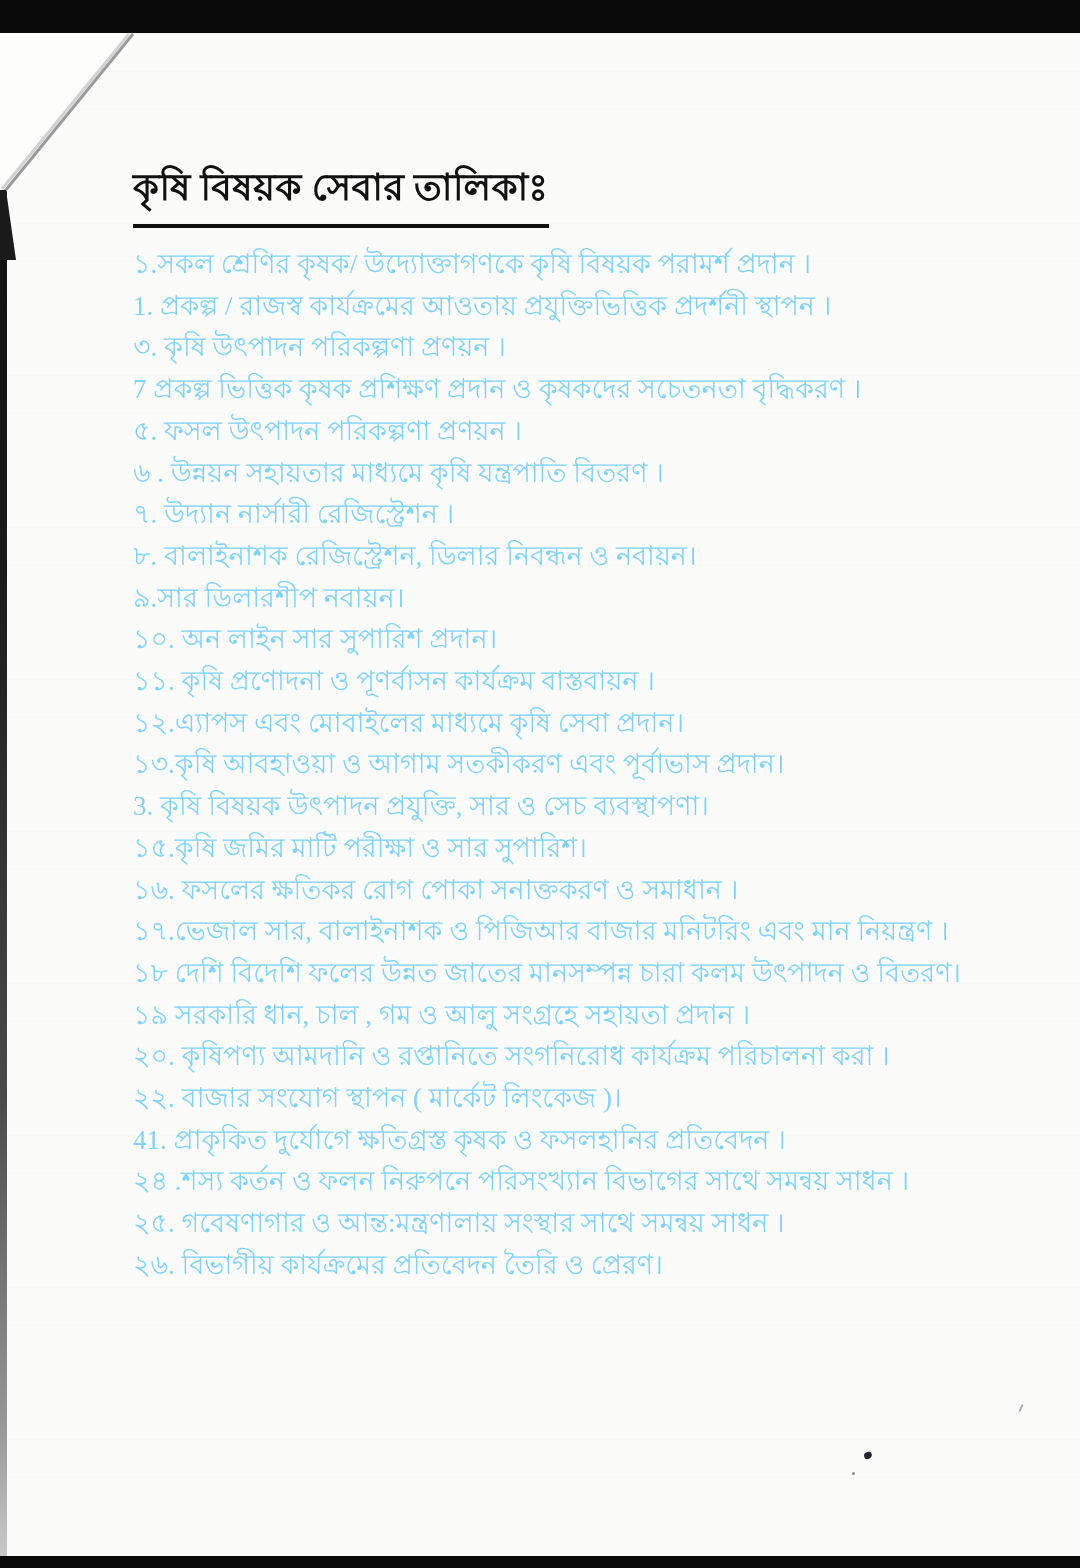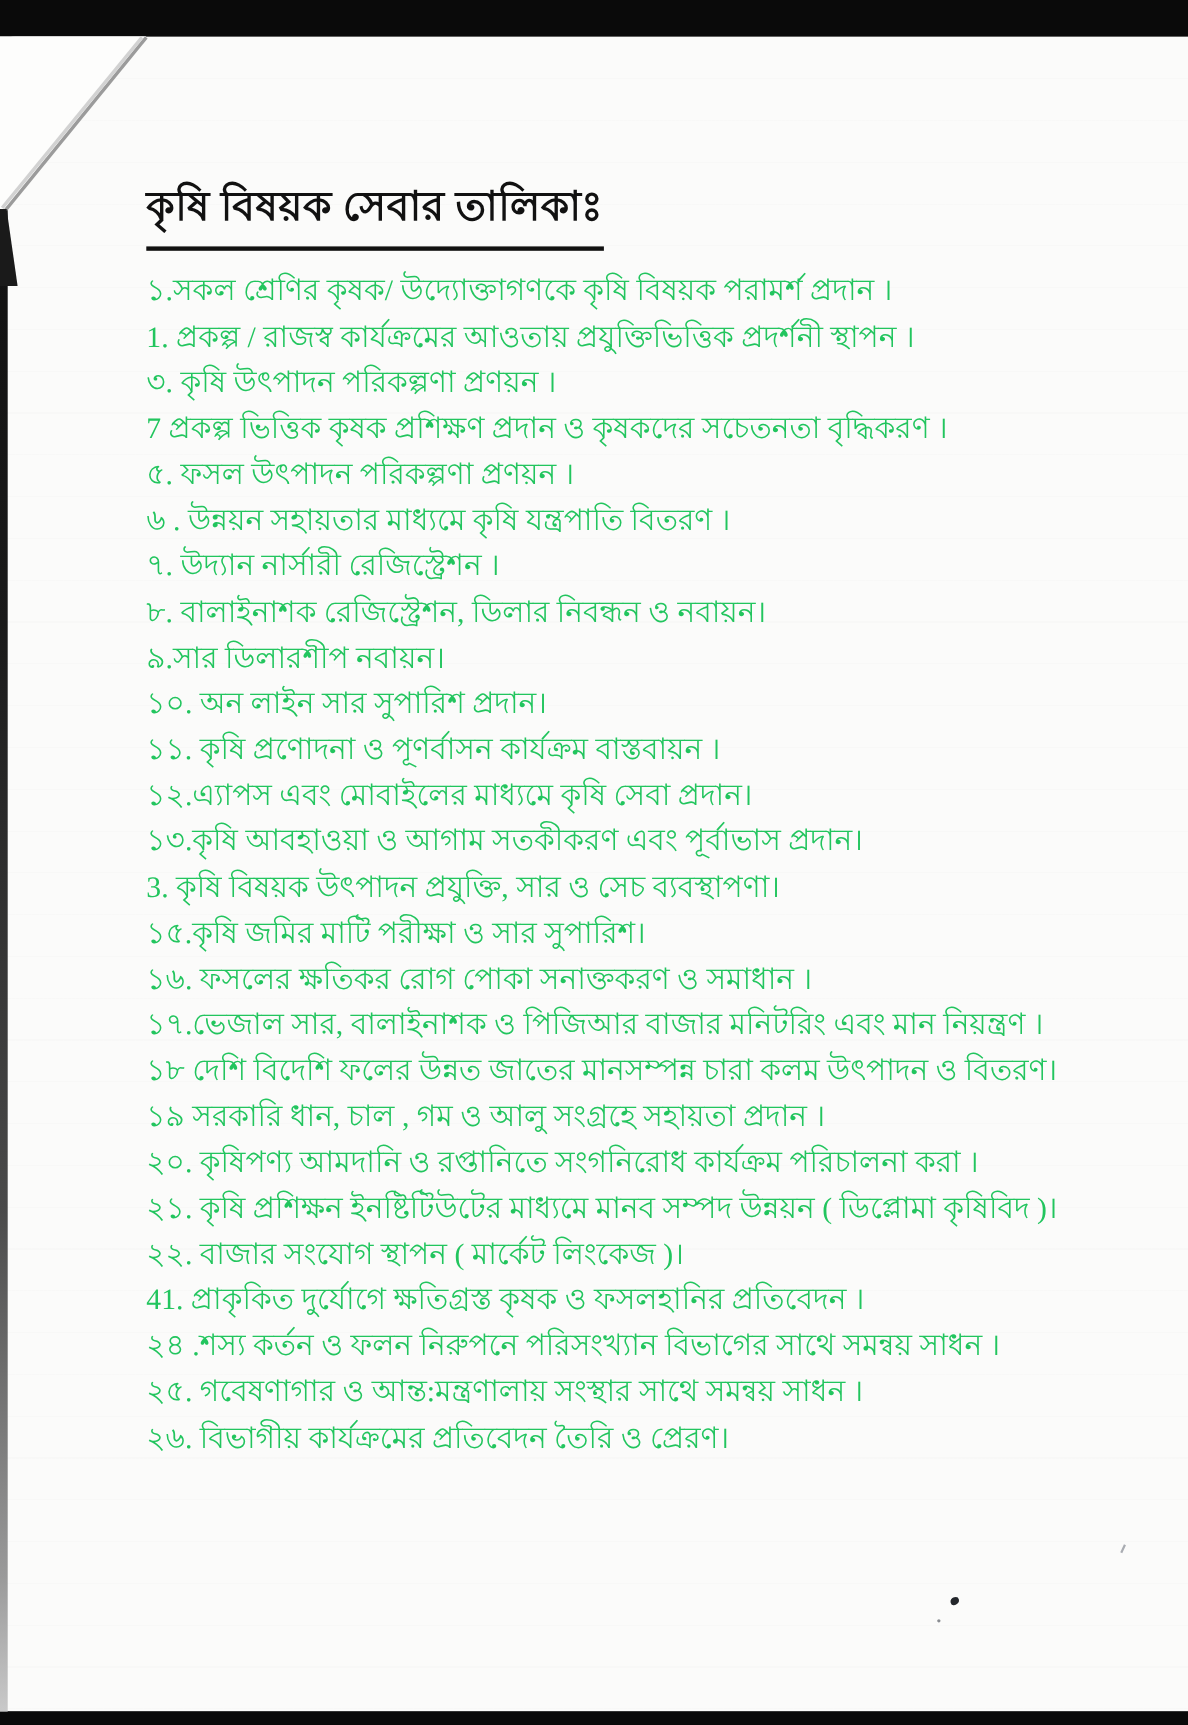--- a/index.html
+++ b/index.html
@@ -68,21 +68,21 @@
     padding-bottom: 3px;
     margin: 0 0 16px 0;
     letter-spacing: 0.5px;
   }
   .doc-item {
     margin: 0;
     padding: 0;
     font-size: 27px;
     line-height: 41.7px;
     white-space: nowrap;
-    color: #22c55e;
+    color: #7dd3fc;
   }
   .speck-1 {
     position: absolute;
     left: 864px; top: 1452px;
     width: 8px; height: 7px;
     background: #23262b;
     border-radius: 55% 45% 60% 40%;
     transform: rotate(-15deg);
   }
   .speck-2 {
@@ -135,21 +135,20 @@
       <p class="doc-item">১১. কৃষি প্রণোদনা ও পূণর্বাসন  কার্যক্রম বাস্তবায়ন ।</p>
       <p class="doc-item">১২.এ্যাপস এবং মোবাইলের মাধ্যমে কৃষি সেবা প্রদান।</p>
       <p class="doc-item">১৩.কৃষি আবহাওয়া ও আগাম সতকীকরণ এবং পূর্বাভাস প্রদান।</p>
       <p class="doc-item">3. কৃষি বিষয়ক উৎপাদন প্রযুক্তি, সার ও সেচ ব্যবস্থাপণা।</p>
       <p class="doc-item">১৫.কৃষি জমির মাটি পরীক্ষা ও সার সুপারিশ।</p>
       <p class="doc-item">১৬. ফসলের ক্ষতিকর রোগ পোকা সনাক্তকরণ ও সমাধান ।</p>
       <p class="doc-item">১৭.ভেজাল সার, বালাইনাশক ও পিজিআর বাজার মনিটরিং এবং মান নিয়ন্ত্রণ ।</p>
       <p class="doc-item">১৮  দেশি বিদেশি ফলের উন্নত জাতের মানসম্পন্ন চারা কলম উৎপাদন ও বিতরণ।</p>
       <p class="doc-item">১৯ সরকারি ধান, চাল , গম ও আলু সংগ্রহে সহায়তা প্রদান ।</p>
       <p class="doc-item">২০. কৃষিপণ্য আমদানি ও রপ্তানিতে সংগনিরোধ কার্যক্রম পরিচালনা করা ।</p>
-      <p class="doc-item">২১. কৃষি প্রশিক্ষন ইনষ্টিটিউটের মাধ্যমে মানব সম্পদ উন্নয়ন ( ডিপ্লোমা কৃষিবিদ )।</p>
       <p class="doc-item">২২. বাজার সংযোগ স্থাপন ( মার্কেট লিংকেজ )।</p>
       <p class="doc-item">41. প্রাকৃকিত দুর্যোগে ক্ষতিগ্রস্ত কৃষক ও ফসলহানির প্রতিবেদন ।</p>
       <p class="doc-item">২৪ .শস্য কর্তন ও ফলন নিরুপনে পরিসংখ্যান বিভাগের সাথে সমন্বয় সাধন ।</p>
       <p class="doc-item">২৫. গবেষণাগার ও আন্ত:মন্ত্রণালায় সংস্থার সাথে সমন্বয় সাধন ।</p>
       <p class="doc-item">২৬. বিভাগীয় কার্যক্রমের প্রতিবেদন তৈরি ও প্রেরণ।</p>
     </div>
   </div>
 
   <div class="speck-1"></div>
   <div class="speck-2"></div>

